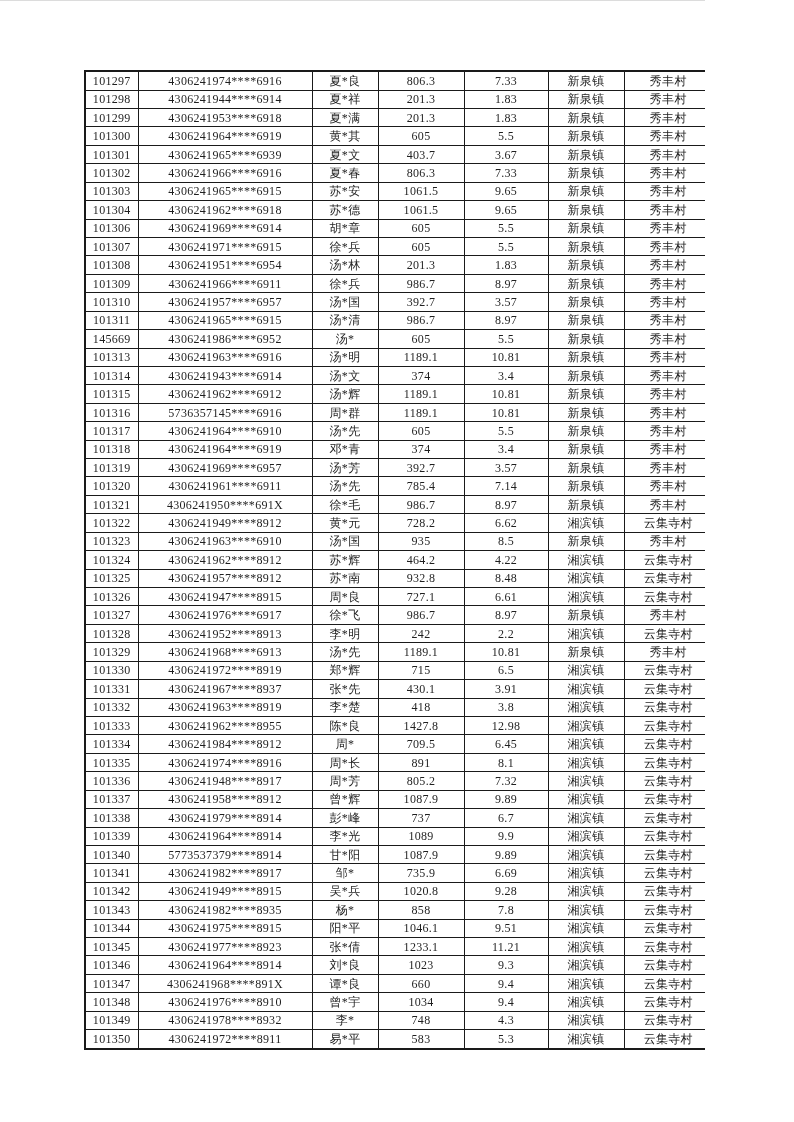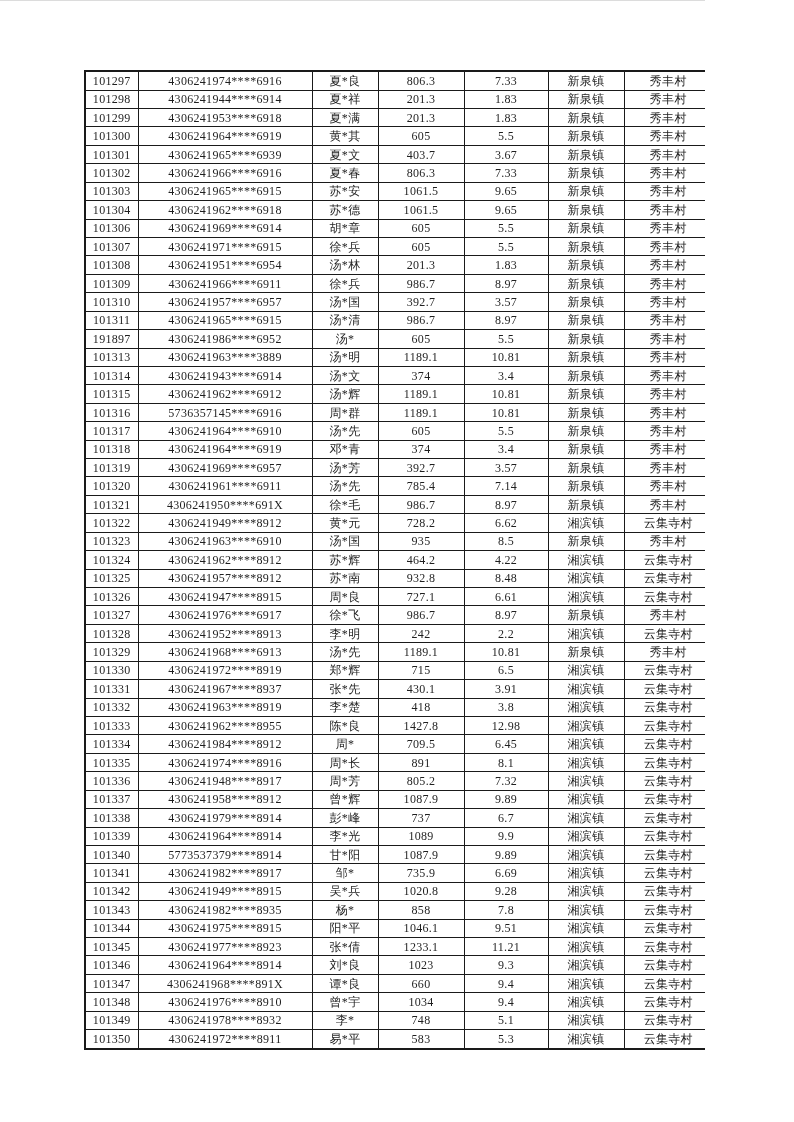--- a/index.html
+++ b/index.html
@@ -191,31 +191,31 @@
         <tr>
           <td>101311</td>
           <td>4306241965****6915</td>
           <td>汤*清</td>
           <td>986.7</td>
           <td>8.97</td>
           <td>新泉镇</td>
           <td>秀丰村</td>
         </tr>
         <tr>
-          <td>191897</td>
+          <td>145669</td>
           <td>4306241986****6952</td>
           <td>汤*</td>
           <td>605</td>
           <td>5.5</td>
           <td>新泉镇</td>
           <td>秀丰村</td>
         </tr>
         <tr>
           <td>101313</td>
-          <td>4306241963****3889</td>
+          <td>4306241963****6916</td>
           <td>汤*明</td>
           <td>1189.1</td>
           <td>10.81</td>
           <td>新泉镇</td>
           <td>秀丰村</td>
         </tr>
         <tr>
           <td>101314</td>
           <td>4306241943****6914</td>
           <td>汤*文</td>
@@ -528,21 +528,21 @@
           <td>1034</td>
           <td>9.4</td>
           <td>湘滨镇</td>
           <td>云集寺村</td>
         </tr>
         <tr>
           <td>101349</td>
           <td>4306241978****8932</td>
           <td>李*</td>
           <td>748</td>
-          <td>5.1</td>
+          <td>4.3</td>
           <td>湘滨镇</td>
           <td>云集寺村</td>
         </tr>
         <tr>
           <td>101350</td>
           <td>4306241972****8911</td>
           <td>易*平</td>
           <td>583</td>
           <td>5.3</td>
           <td>湘滨镇</td>

